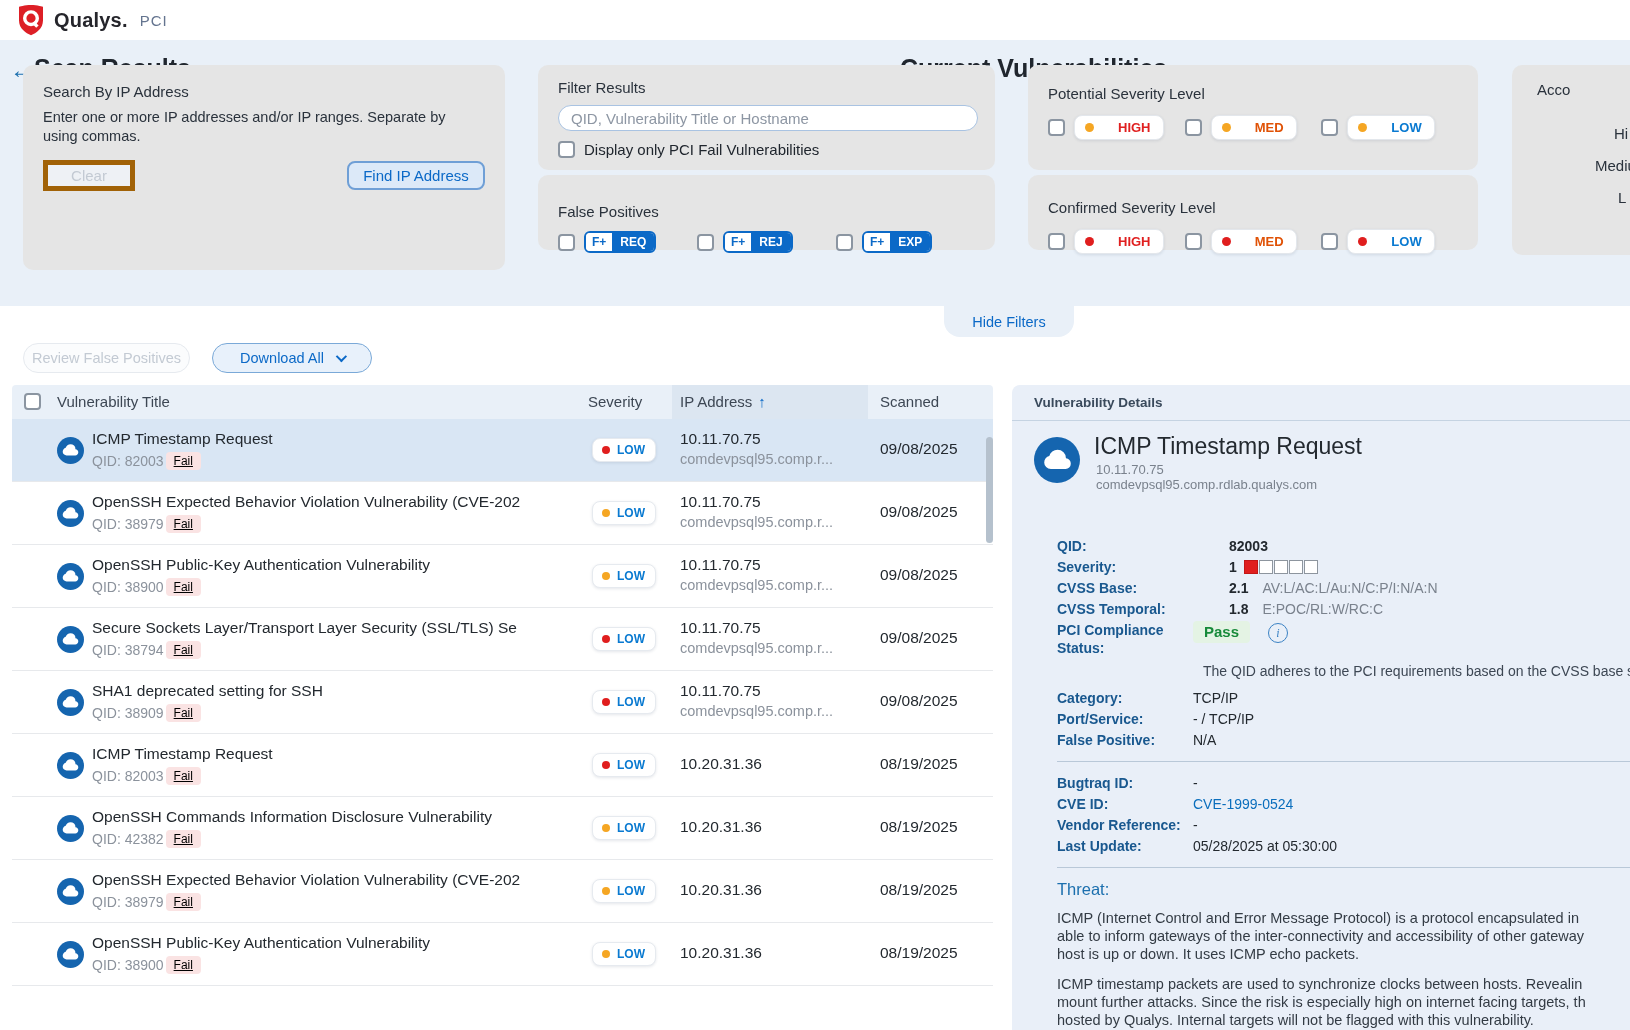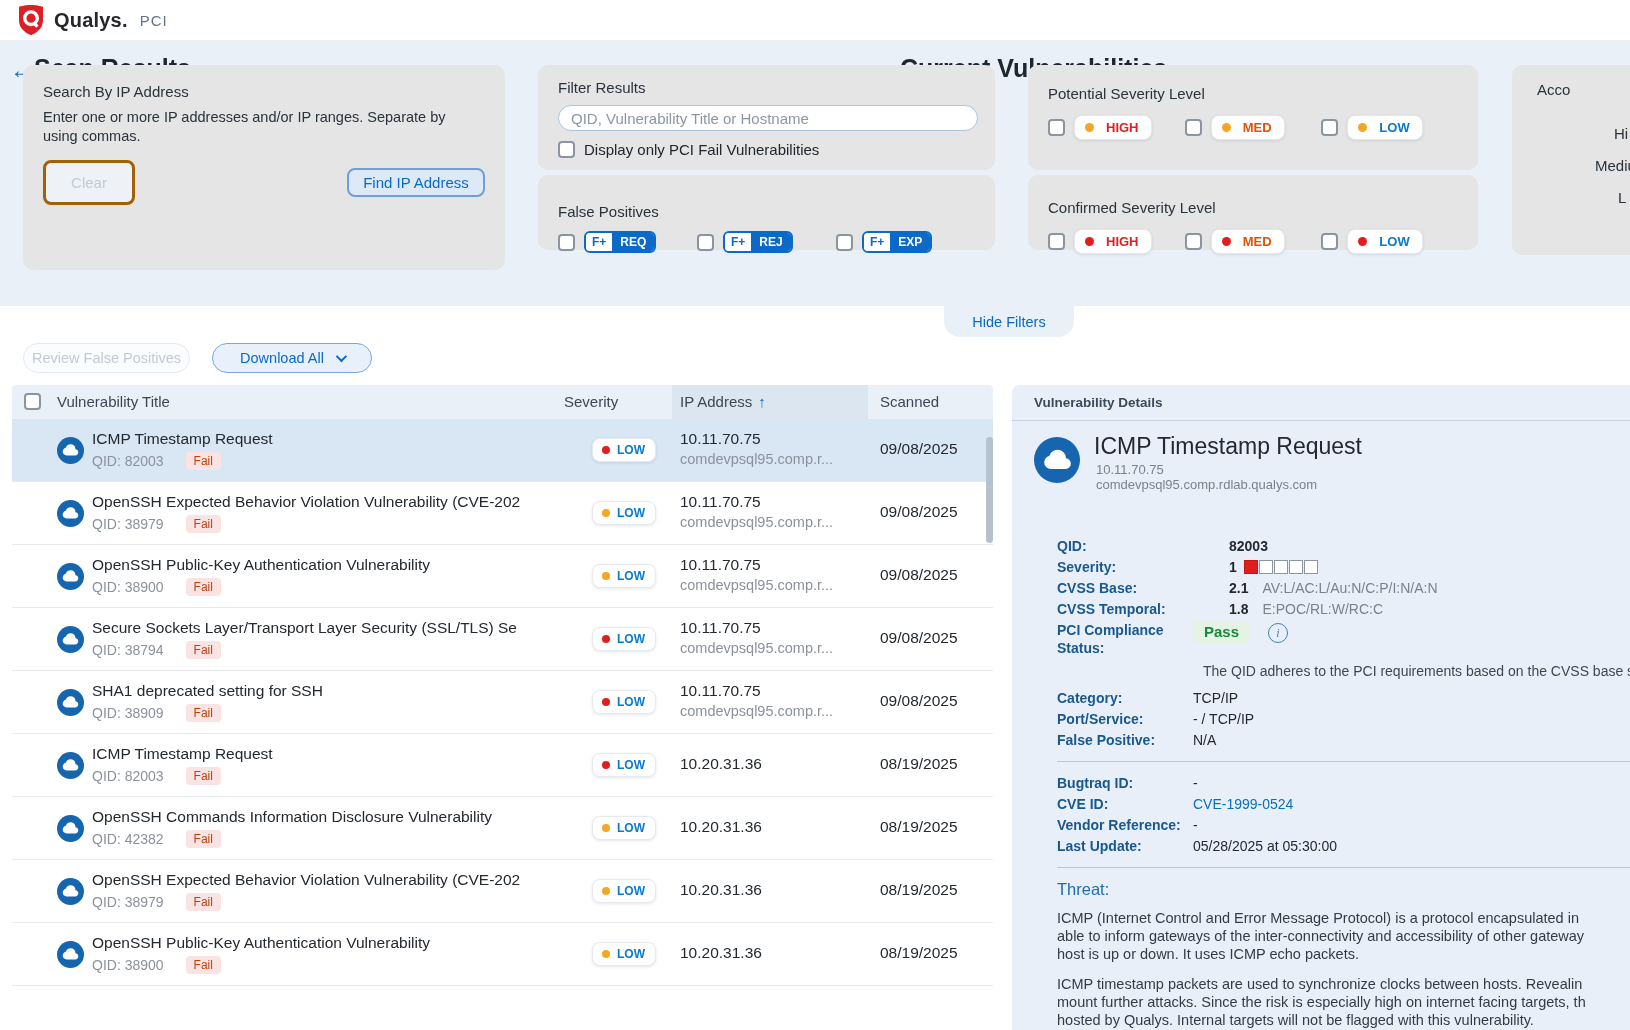--- a/index.html
+++ b/index.html
@@ -24,21 +24,21 @@
 
   .card-search { left:23px; top:65px; width:482px; height:205px; padding:18px 20px; }
   .card-search .desc { font-size:14.5px; color:#2a323c; margin-top:8px; width:430px; line-height:19px; }
   .ip-textarea { margin-top:12px; width:442px; height:54px; border:1px solid #a9c3e2; border-radius:6px;
       font-family:inherit; font-size:15px; padding:8px 10px; color:#333; resize:none; background:#fff; position:relative; }
   .ip-textarea::placeholder { color:#8d96a3; }
   .ta-wrap { position:relative; width:442px; }
   .ta-handle { position:absolute; right:3px; bottom:8px; width:10px; height:10px;
       background:repeating-linear-gradient(135deg, transparent 0 2px, #9fb4cc 2px 3.5px); pointer-events:none; }
   .search-btn-row { margin-top:14px; display:flex; justify-content:space-between; align-items:center; }
-  .btn-clear { width:92px; height:45px; border-radius:8px; background:#eef1f5; border:3px solid #a16207;
+  .btn-clear { width:92px; height:31px; border-radius:0; background:#eef1f5; border:5px solid #a16207;
       color:#c3cad3; font-size:15px; font-family:inherit; }
   .btn-find { width:138px; height:29px; border-radius:8px; background:#dce9f8; border:2px solid #6f9fd6;
       color:#0b69c7; font-size:15px; font-family:inherit; cursor:pointer; }
 
   .card-filter { left:538px; top:65px; width:457px; height:105px; padding:14px 20px; }
   .filter-input { margin-top:9px; width:420px; height:26px; border:1px solid #a9c3e2; border-radius:13px;
       font-family:inherit; font-size:15px; padding:0 12px; color:#333; }
   .filter-input::placeholder { color:#8d96a3; }
   .cb-row { display:flex; align-items:center; gap:9px; margin-top:10px; }
   .cb { width:17px; height:17px; border:2px solid #8b95a1; border-radius:4px; background:#fff; flex:0 0 auto; cursor:pointer; }
@@ -48,21 +48,21 @@
   .fp-row { display:flex; margin-top:11px; gap:0; }
   .fp-group { display:flex; align-items:center; gap:9px; width:143px; }
   .fp-badge { display:flex; height:22px; border:2px solid #0b69c7; border-radius:6px; overflow:hidden; font-size:12px; font-weight:bold; }
   .fp-badge .pre { background:#fff; color:#0b69c7; padding:0 6px; display:flex; align-items:center; }
   .fp-badge .lab { background:#0b69c7; color:#fff; padding:0 8px; display:flex; align-items:center; }
 
   .card-psev { left:1028px; top:65px; width:450px; height:105px; padding:20px 20px; }
   .card-csev { left:1028px; top:175px; width:450px; height:75px; padding:24px 20px; }
   .sev-row { display:flex; margin-top:13px; }
   .sev-group { display:flex; align-items:center; gap:9px; width:143px; }
-  .sev-pill { display:flex; align-items:center; gap:12px; background:#fff; border:1px solid #e3e7ec; border-radius:8px;
+  .sev-pill { display:flex; align-items:center; gap:24px; background:#fff; border:1px solid #e3e7ec; border-radius:8px;
       box-shadow:0 1px 3px rgba(40,60,90,.12); padding:4px 12px 4px 10px; font-size:13px; font-weight:bold; }
   .dot { width:9px; height:9px; border-radius:50%; flex:0 0 auto; }
 
   .card-clip { left:1512px; top:65px; width:200px; height:190px; padding:16px 0 0 25px; }
   .clip-row { position:absolute; font-size:15px; color:#2a323c; white-space:nowrap; }
   .clip-row-0 { left:102px; top:60px; }
   .clip-row-1 { left:83px; top:92px; }
   .clip-row-2 { left:106px; top:124px; }
 
   .hide-filters { position:absolute; left:944px; top:306px; width:130px; height:31px; background:#e9f0f8;
@@ -76,35 +76,35 @@
       color:#0b69c7; font-size:14.5px; font-family:inherit; cursor:pointer; display:flex; align-items:center; justify-content:center; gap:12px; }
   .chev { width:8px; height:8px; border-right:2px solid #0b69c7; border-bottom:2px solid #0b69c7;
       transform:rotate(45deg) translateY(-2px); }
 
   
   .table { position:absolute; left:12px; top:385px; width:981px; height:645px; }
   .thead { position:relative; height:34px; background:#e9f0f8; border-radius:4px 4px 0 0; }
   .thead .cb { position:absolute; left:12px; top:8px; }
   .th { position:absolute; top:8px; font-size:15px; color:#3d4754; }
   .th-title { left:45px; }
-  .th-sev { left:552px;text-align:right; }
+  .th-sev { left:576px;text-align:right; }
   .th-ip-bg { position:absolute; left:660px; top:0; width:196px; height:34px; background:#dce6f1; }
   .th-ip { left:668px; color:#3d4754; cursor:pointer; }
   .sort-arrow { color:#0b69c7; margin-left:6px; }
   .th-scanned { left:868px; }
   .tbody { position:relative; }
   .trow { position:relative; height:63px; border-bottom:1px solid #e7e9ec; background:#fff; cursor:pointer; }
   .trow.selected { background:#d9e6f4; }
   .row-icon { position:absolute; left:45px; top:18px; width:27px; height:27px; border-radius:50%; background:#1565af;
       display:flex; align-items:center; justify-content:center; }
   .row-icon svg { width:17px; height:17px; fill:#fff; }
   .row-title { position:absolute; left:80px; top:11px; font-size:15.5px; color:#23292f; white-space:nowrap; overflow:hidden; width:478px; }
-  .row-sub { position:absolute; left:80px; top:33px; display:flex; align-items:center; gap:22px; }
+  .row-sub { position:absolute; left:80px; top:33px; display:flex; align-items:center; gap:2px; }
   .row-qid { font-size:14px; color:#8b929c; }
-  .fail-badge { font-size:12px; color:#c2410c; background:#fae3e3; border-radius:4px; padding:2px 8px; }
+  .fail-badge { font-size:12px; color:#000000; background:#fae3e3; border-radius:4px; padding:2px 8px;text-decoration:underline; }
   .row-pill { position:absolute; left:580px; top:19px; display:flex; align-items:center; gap:7px; background:#fff;
       border:1px solid #e6eaef; border-radius:8px; box-shadow:0 1px 3px rgba(40,60,90,.12); padding:4px 10px 4px 9px; }
   .row-pill .dot { width:8px; height:8px; }
   .row-pill .sev-lab { font-size:12px; font-weight:bold; color:#0a7ad1; }
   .row-ip { position:absolute; left:668px; font-size:15.5px; color:#23292f; }
   .row-ip.with-host { top:11px; } .row-ip.solo { top:21px; }
   .row-host { position:absolute; left:668px; top:32px; font-size:14.5px; color:#8b929c; width:200px;
       white-space:nowrap; overflow:hidden; }
   .row-date { position:absolute; left:868px; top:21px; font-size:15.5px; color:#23292f; }
   .scroll-thumb { position:absolute; right:0; top:52px; width:7px; height:106px; background:#b5c1cd; border-radius:4px; cursor:pointer; }

